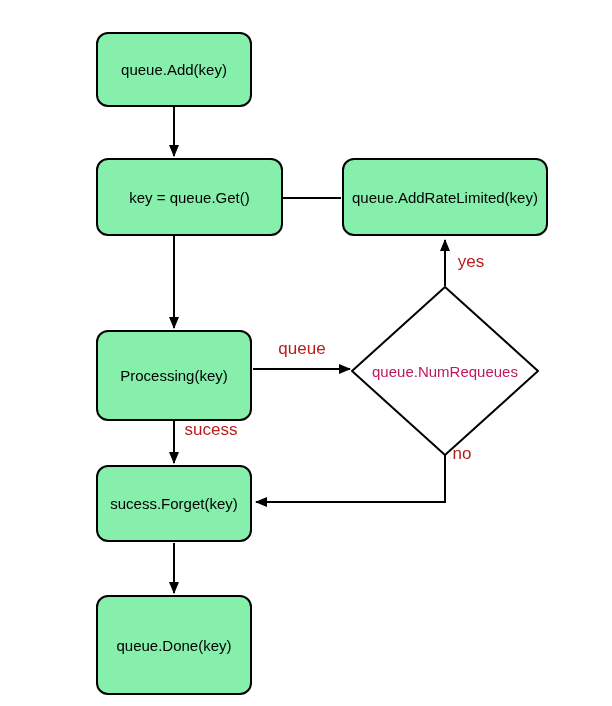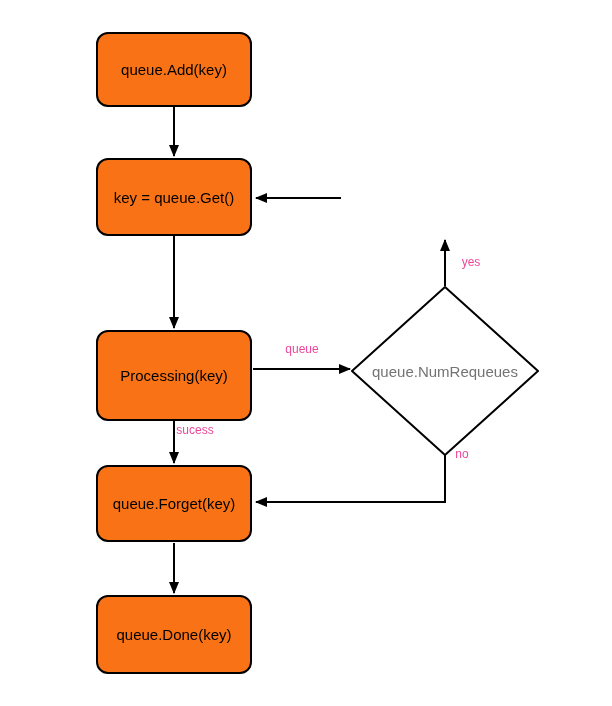--- a/index.html
+++ b/index.html
@@ -29,58 +29,58 @@
   .diamond-shape {
     fill: #ffffff;
     stroke: #000000;
     stroke-width: 2;
     stroke-linejoin: round;
   }
   .node {
     position: absolute;
     border: 2px solid #000000;
     border-radius: 12px;
-    background: #f97316;
+    background: #86efac;
     display: flex;
     align-items: center;
     justify-content: center;
     font-size: 15px;
     line-height: 19px;
     color: #000000;
     text-align: center;
     white-space: nowrap;
   }
   .node-add    { left: 96px;  top: 32px;  width: 156px; height: 75px; }
-  .node-get    { left: 96px;  top: 158px; width: 156px; height: 78px; }
+  .node-get    { left: 96px;  top: 158px; width: 187px; height: 78px; }
   .node-rate   { left: 342px; top: 158px; width: 206px; height: 78px; }
   .node-proc   { left: 96px;  top: 330px; width: 156px; height: 91px; }
   .node-forget { left: 96px;  top: 465px; width: 156px; height: 77px; }
-  .node-done   { left: 96px;  top: 595px; width: 156px; height: 79px; }
+  .node-done   { left: 96px;  top: 595px; width: 156px; height: 100px; }
   .diamond-label {
     position: absolute;
     left: 445px; top: 371px;
     transform: translate(-50%, -50%);
     text-align: right;
     font-size: 15px;
     line-height: 19px;
-    color: #737373;
+    color: #be185d;
     white-space: nowrap;
   }
   .diamond-label span { display: block; }
   .edge-label {
     position: absolute;
-    font-size: 12px;
+    font-size: 17px;
     line-height: 16px;
-    color: #ec4899;
+    color: #b91c1c;
     white-space: nowrap;
     transform: translateX(-50%);
   }
   .label-error  { left: 302px; top: 341px; }
   .label-yes    { left: 471px; top: 254px; }
-  .label-sucess { left: 195px; top: 422px; text-align: center; }
+  .label-sucess { left: 211px; top: 422px; text-align: center; }
   .label-no     { left: 462px; top: 446px; }
 </style>
 </head>
 <body>
 
 <div class="canvas">
 
   <svg class="edges-layer" width="612" height="706" viewBox="0 0 612 706" xmlns="http://www.w3.org/2000/svg">
     <defs>
       <marker id="arrowhead" markerUnits="userSpaceOnUse" markerWidth="13" markerHeight="11" refX="11" refY="5" orient="auto">
@@ -101,31 +101,34 @@
   </svg>
 
   <div class="node node-add">
     <span>queue.Add(key)</span>
   </div>
 
   <div class="node node-get">
     <span>key = queue.Get()</span>
   </div>
 
+  <div class="node node-rate">
+    <span>queue.AddRateLimited(key)</span>
+  </div>
 
   <div class="node node-proc">
     <span>Processing(key)</span>
   </div>
 
   <div class="diamond-label">
     <span>queue.NumRequeues</span>
   </div>
 
   <div class="node node-forget">
-    <span>queue.Forget(key)</span>
+    <span>sucess.Forget(key)</span>
   </div>
 
   <div class="node node-done">
     <span>queue.Done(key)</span>
   </div>
 
   <div class="edge-label label-error">queue</div>
   <div class="edge-label label-yes">yes</div>
   <div class="edge-label label-sucess">sucess</div>
   <div class="edge-label label-no">no</div>

